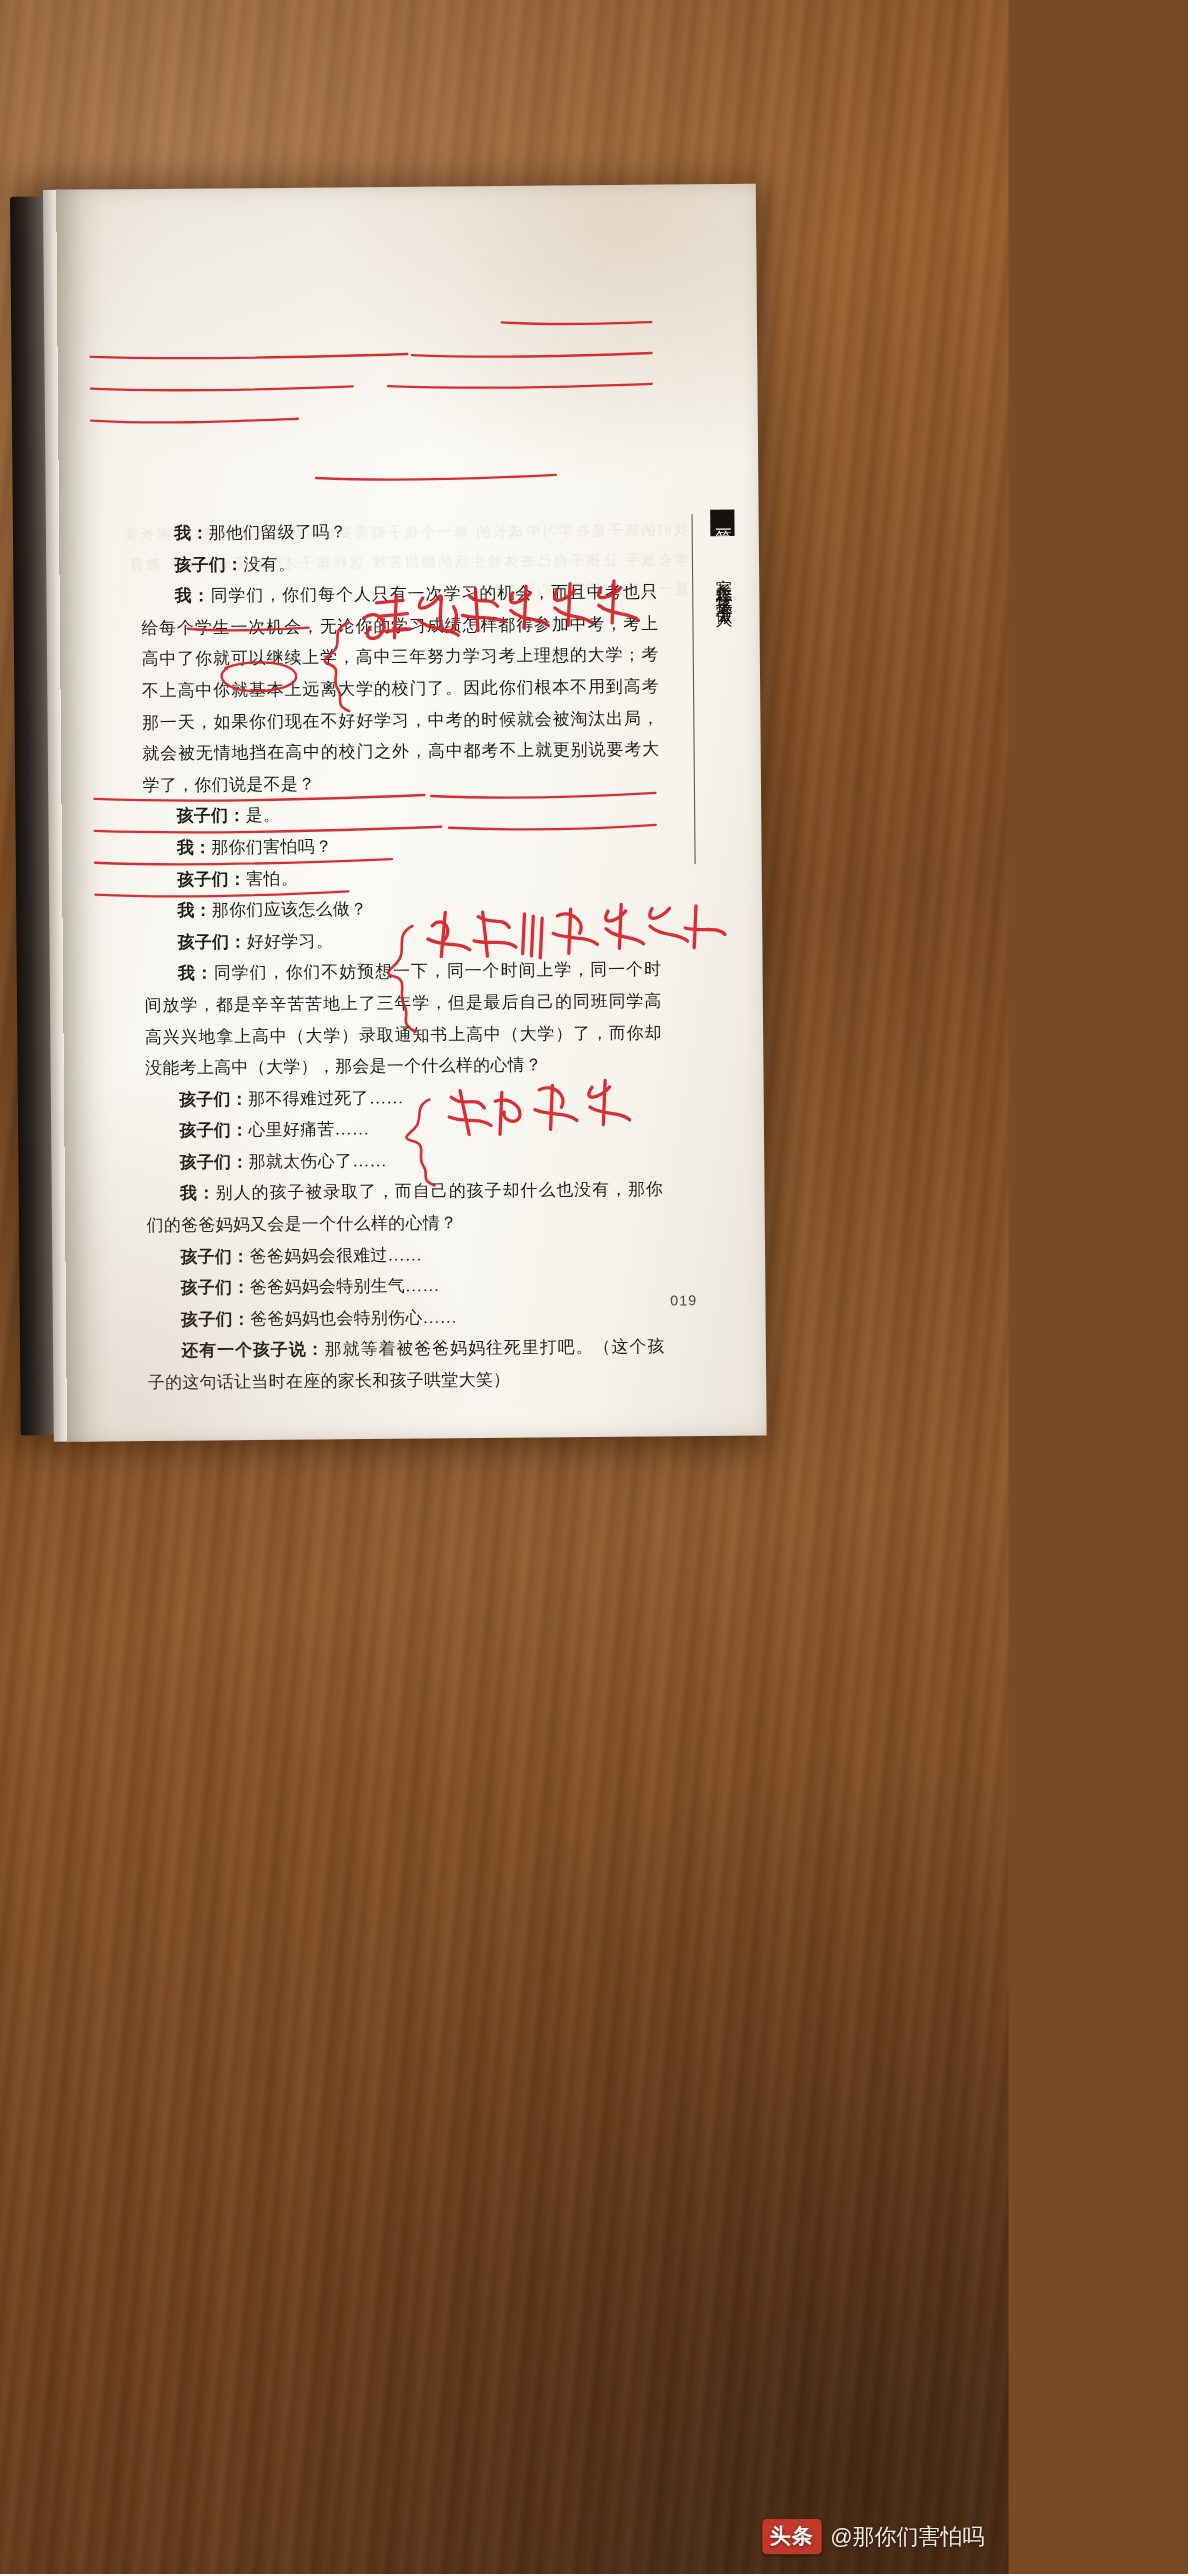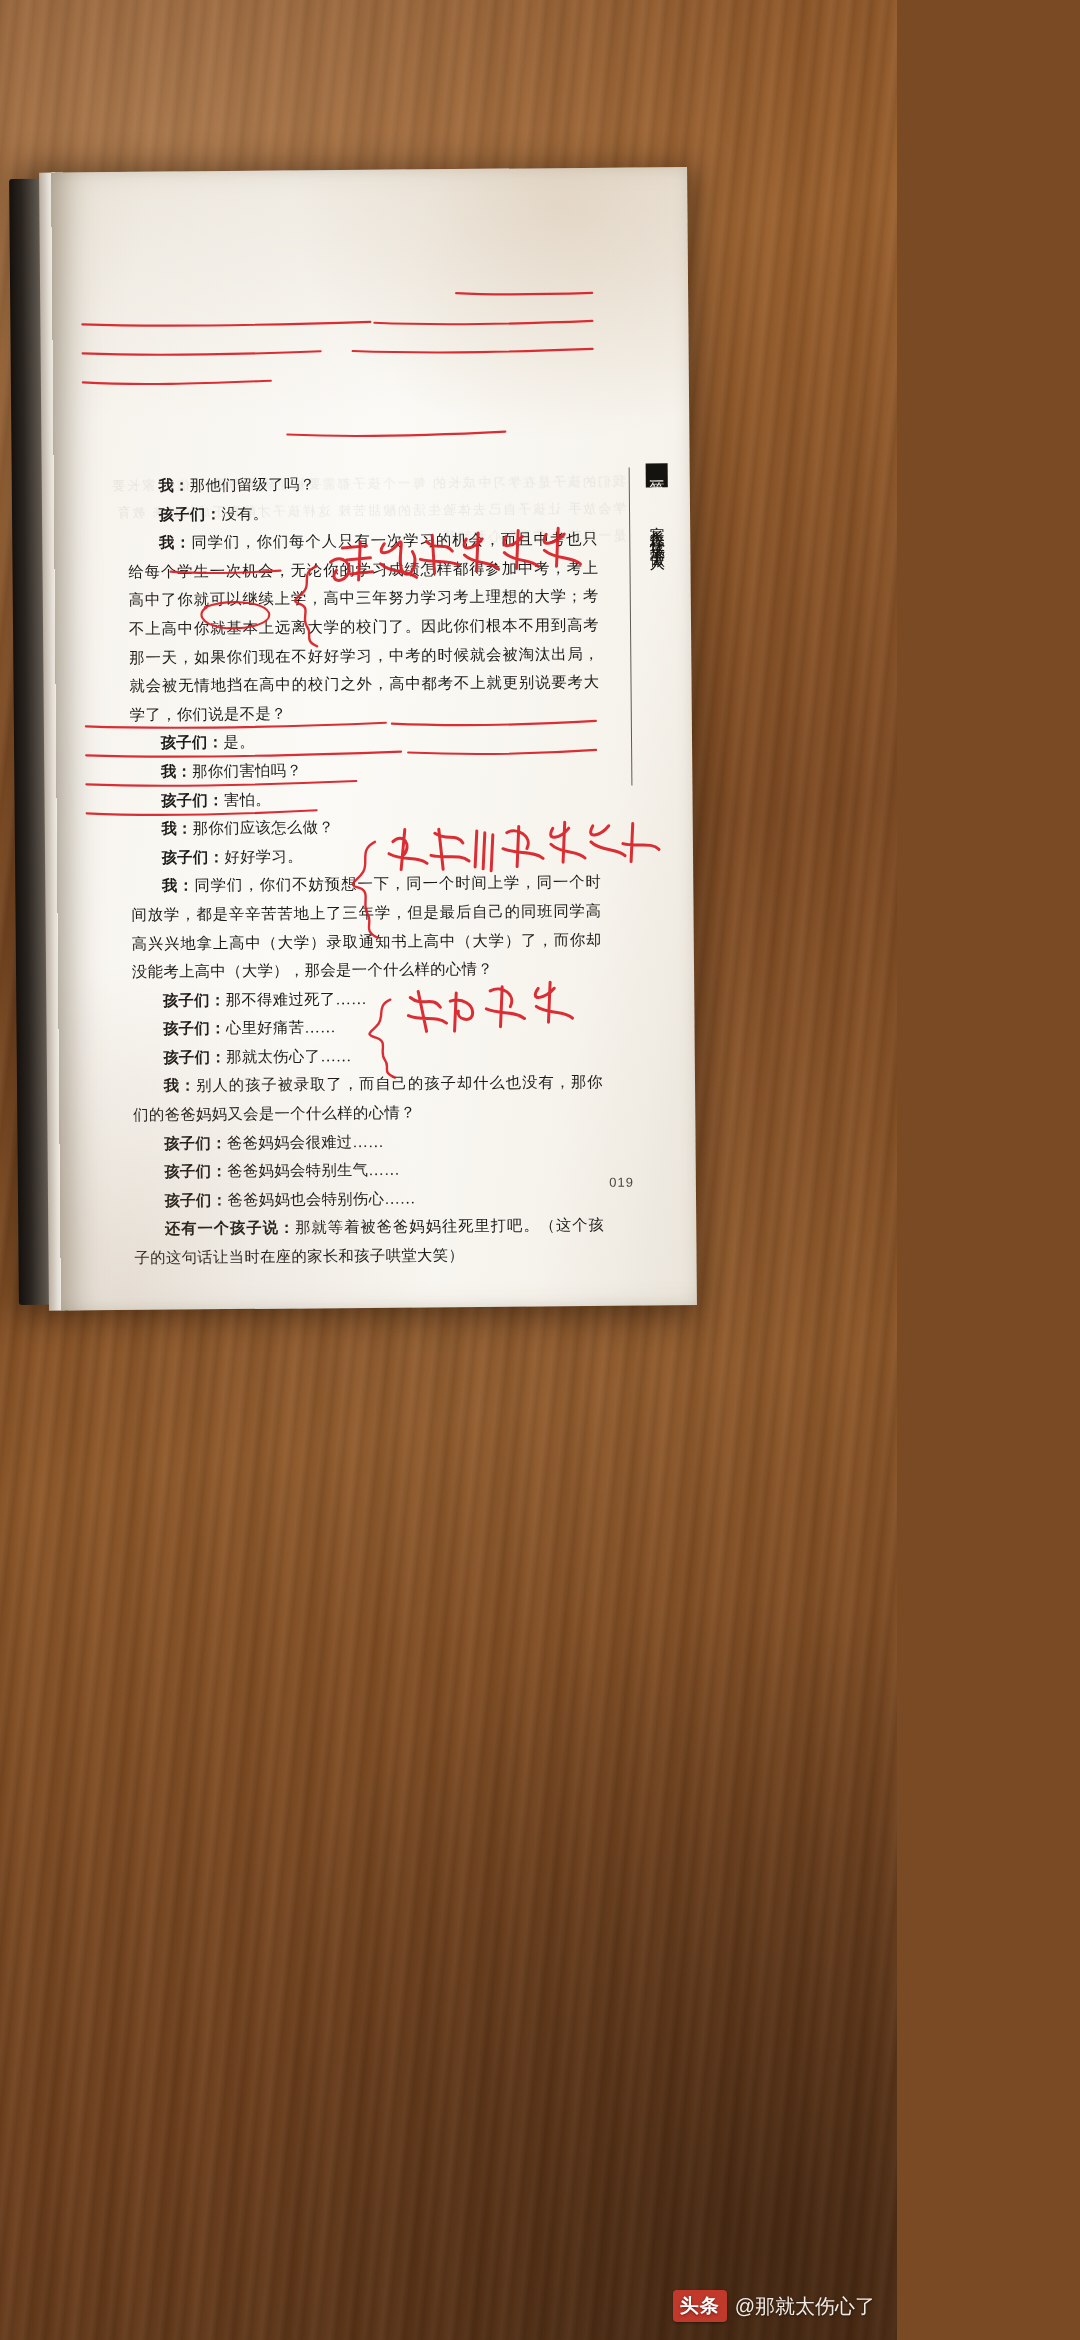--- a/index.html
+++ b/index.html
@@ -1,21 +1,21 @@
 <!DOCTYPE html>
 <html><head>
 <meta charset="utf-8">
 <style>
   html,body{margin:0;padding:0;}
   body{
     width:1080px;height:2340px;overflow:hidden;
     font-family:"Liberation Serif", serif;
     background:#7a4a25;
   }
-  #scene{position:relative;width:897px;height:2340px;overflow:hidden;}
+  #scene{position:relative;width:897px;height:2340px;overflow:hidden;padding-left:20px;}
 
   
   .desk{
     position:absolute;inset:0;
     background:
       repeating-linear-gradient(96deg, rgba(0,0,0,0.08) 0px, rgba(0,0,0,0.0) 5px, rgba(255,255,255,0.035) 11px, rgba(0,0,0,0.06) 17px),
       repeating-linear-gradient(92deg, rgba(0,0,0,0.05) 0px, rgba(255,255,255,0.02) 30px, rgba(0,0,0,0.05) 62px),
       linear-gradient(170deg,#8a5327 0%,#9a5f2c 14%,#7e4a22 38%,#8e5728 60%,#6e3f1c 86%,#5d3517 100%);
   }
   .desk-sheen{
@@ -250,16 +250,16 @@
             <path d="M432 822 C444 816, 458 826, 452 838 M428 840 C442 846, 456 842, 466 850 M444 818 L442 858"></path>
             <path d="M480 820 C470 834, 488 830, 496 820 M478 838 C490 846, 506 842, 514 850 M492 814 L490 854"></path>
           </g>
         </g>
       </svg>
     </div>
   </div>
 
   <div class="watermark">
     <span class="wm-logo">头条</span>
-    <span>@那就太伤心了</span>
+    <span>@那你们害怕吗</span>
   </div>
 
 </div>
 
 </body></html>

